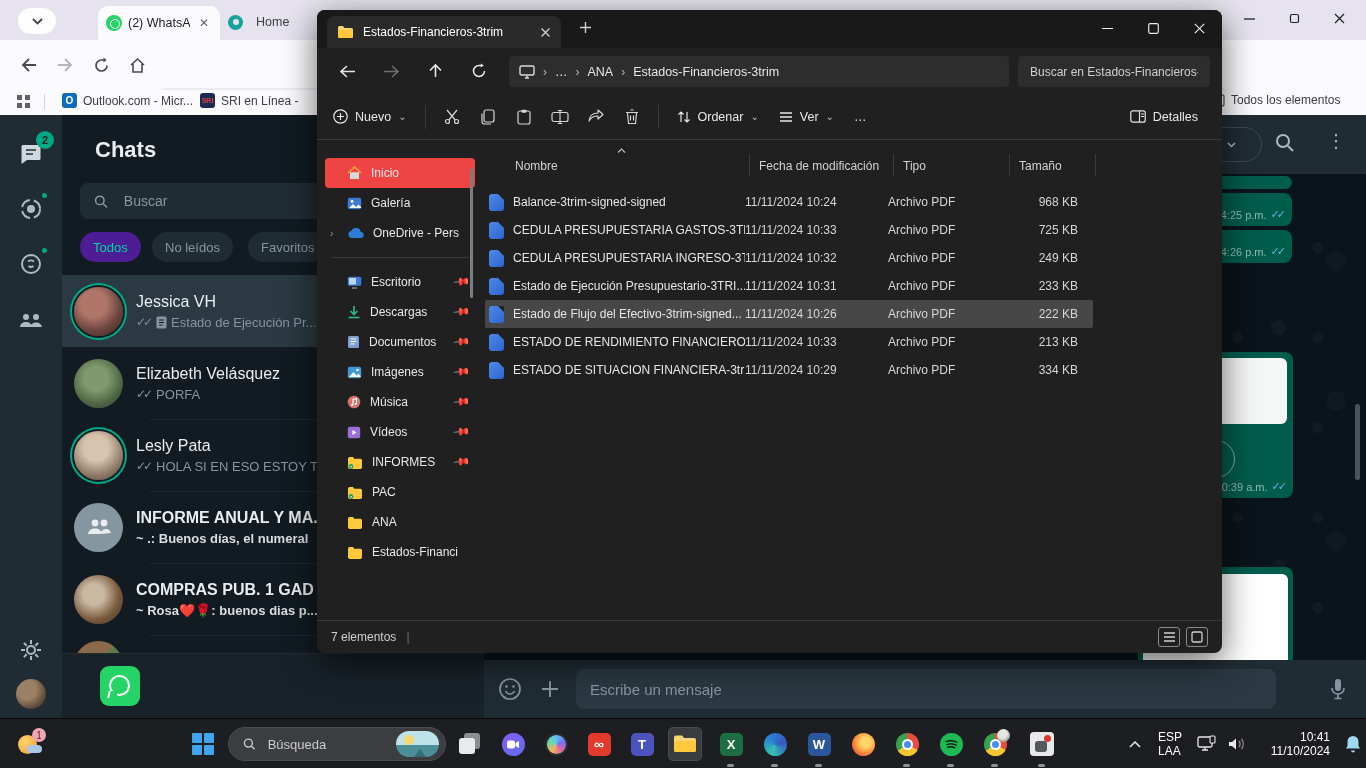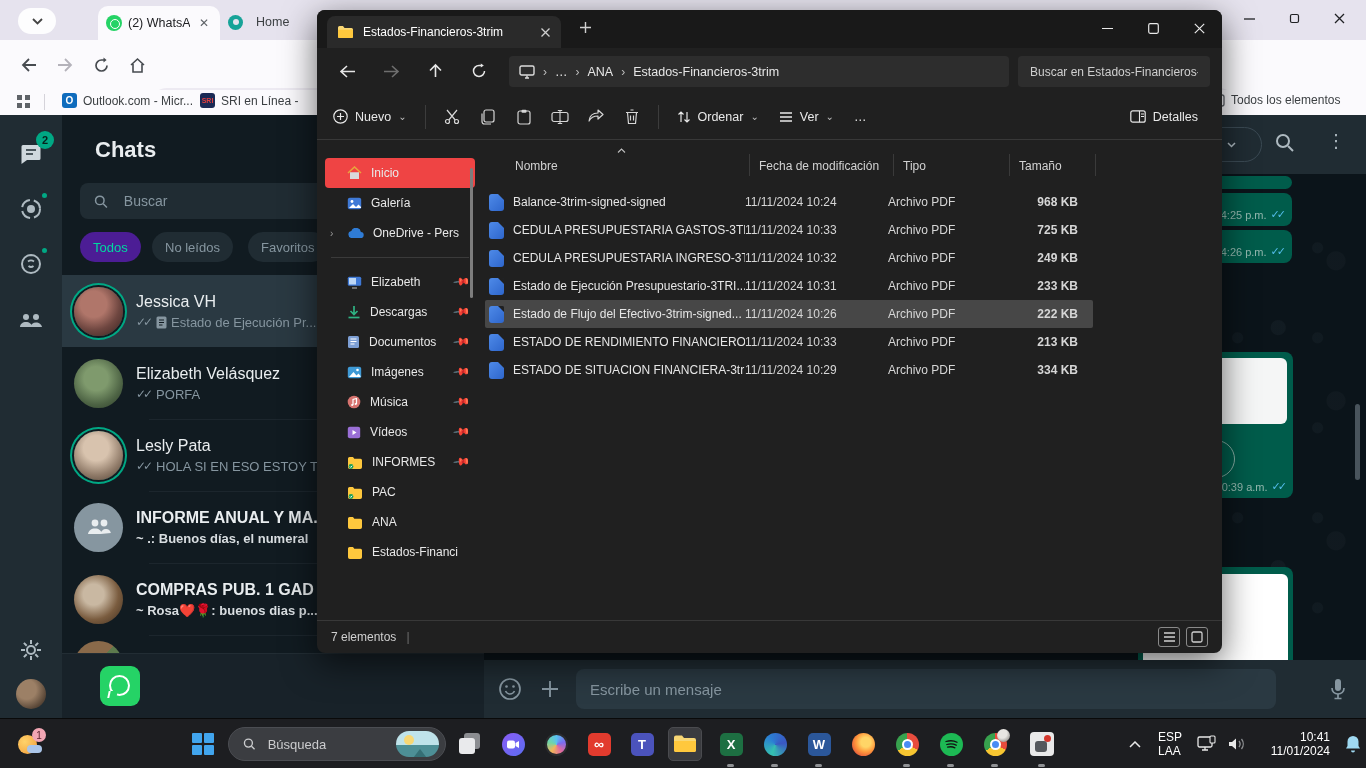--- a/index.html
+++ b/index.html
@@ -98,21 +98,21 @@
   .xmain{left:160px;top:130px;width:745px;height:480px;position:absolute;}
   .colhead{position:absolute;top:14px;height:24px;display:flex;align-items:center;font-size:12px;color:#d2d2d2;}
   .colsep{position:absolute;top:14px;width:1px;height:22px;background:#3a3a3a;}
   .frow{position:absolute;left:8px;width:608px;height:28px;display:flex;align-items:center;font-size:12px;color:#e6e6e6;border-radius:2px;}
   .frow.sel{background:#474747;}
   .pdfic{width:15px;height:17px;border-radius:3px;background:linear-gradient(135deg,#4e8ae8,#2e66cc);position:relative;margin:0 9px 0 4px;flex:none;}
   .pdfic::after{content:"";position:absolute;right:0;top:0;border:3.5px solid;border-color:#202020 #202020 transparent transparent;border-radius:0 2px 0 0;}
   .fname{width:232px;white-space:nowrap;overflow:hidden;}
   .fdate{width:143px;color:#d6d6d6;}
   .ftype{width:112px;color:#d6d6d6;}
-  .fsize{width:78px;text-align:right;color:#d6d6d6;font-weight:bold;}
+  .fsize{width:78px;text-align:right;color:#d6d6d6;}
   .xstatus{left:0;top:610px;width:905px;height:33px;position:absolute;border-top:1px solid #383838;display:flex;align-items:center;padding:0 14px;font-size:12px;color:#d0d0d0;gap:10px;}
   .viewtog{position:absolute;right:14px;display:flex;gap:6px;}
   .vtbtn{width:22px;height:20px;border:1px solid #8a8a8a;border-radius:3px;position:relative;}
 
   
   .taskbar{left:0;top:718px;width:1366px;height:50px;background:#1d1e21;border-top:1px solid #0a0a0a;position:absolute;}
   .tbicon{position:absolute;top:8px;width:34px;height:34px;display:flex;align-items:center;justify-content:center;border-radius:5px;}
   .tbdot{position:absolute;top:45px;width:7px;height:3px;border-radius:2px;background:#8f9194;}
   .appsq{width:23px;height:23px;border-radius:5px;display:flex;align-items:center;justify-content:center;color:#fff;font-weight:bold;font-size:13px;}
   .traytxt{font-size:12px;color:#ffffff;line-height:14px;text-align:left;}
@@ -622,21 +622,21 @@
           </svg>
         <span class="ellip">OneDrive - Pers</span>
       </div>
       <div class="sdiv"></div>
       <div class="sitem">
         <svg width="15" height="13" viewBox="0 0 15 13">
             <rect x="0.8" y="0.8" width="13.4" height="9" rx="1.5" fill="#3f79d6"></rect>
             <rect x="2" y="2" width="7" height="6.5" fill="#bcd6f5"></rect>
             <path d="M5 12h5" stroke="#9a9a9a" stroke-width="1.3"></path>
           </svg>
-        <span>Elizabeth</span>
+        <span>Escritorio</span>
           <span class="pin">📌</span>
       </div>
       <div class="sitem">
         <svg width="14" height="14" viewBox="0 0 14 14">
             <path d="M7 1v8M3.5 6L7 9.5 10.5 6" stroke="#2fb383" stroke-width="1.7" fill="none"></path>
             <path d="M1.5 12.5h11" stroke="#2fb383" stroke-width="1.7"></path>
           </svg>
         <span>Descargas</span>
           <span class="pin">📌</span>
       </div>
@@ -905,21 +905,21 @@
         </svg>
     </div>
     <div class="tbicon" style="left:1222px;width:30px;">
       <svg width="19" height="16" viewBox="0 0 19 16">
           <path d="M1 6v4h3l4 3.5v-11L4 6z" fill="#e8e8e8"></path>
           <path d="M11 5c1.3 1.7 1.3 4.3 0 6M13.5 3c2.3 2.9 2.3 7.1 0 10" stroke="#8f9194" stroke-width="1.3" fill="none"></path>
         </svg>
     </div>
     <div class="abs" style="left:1258px;top:11px;width:72px;text-align:right;">
       <div class="traytxt" style="text-align:right;">10:41</div>
-      <div class="traytxt" style="text-align:right;">11/01/2024</div>
+      <div class="traytxt" style="text-align:right;">11/10/2024</div>
     </div>
     <div class="tbicon" style="left:1336px;">
       <svg width="18" height="20" viewBox="0 0 18 20">
           <path d="M9 2a5.5 5.5 0 0 1 5.5 5.5V12l1.5 2.5H2L3.5 12V7.5A5.5 5.5 0 0 1 9 2z" fill="#9fd9f2"></path>
           <path d="M7 16.5a2 2 0 0 0 4 0" fill="#9fd9f2"></path>
         </svg>
     </div>
   </div>
 
 </div>

